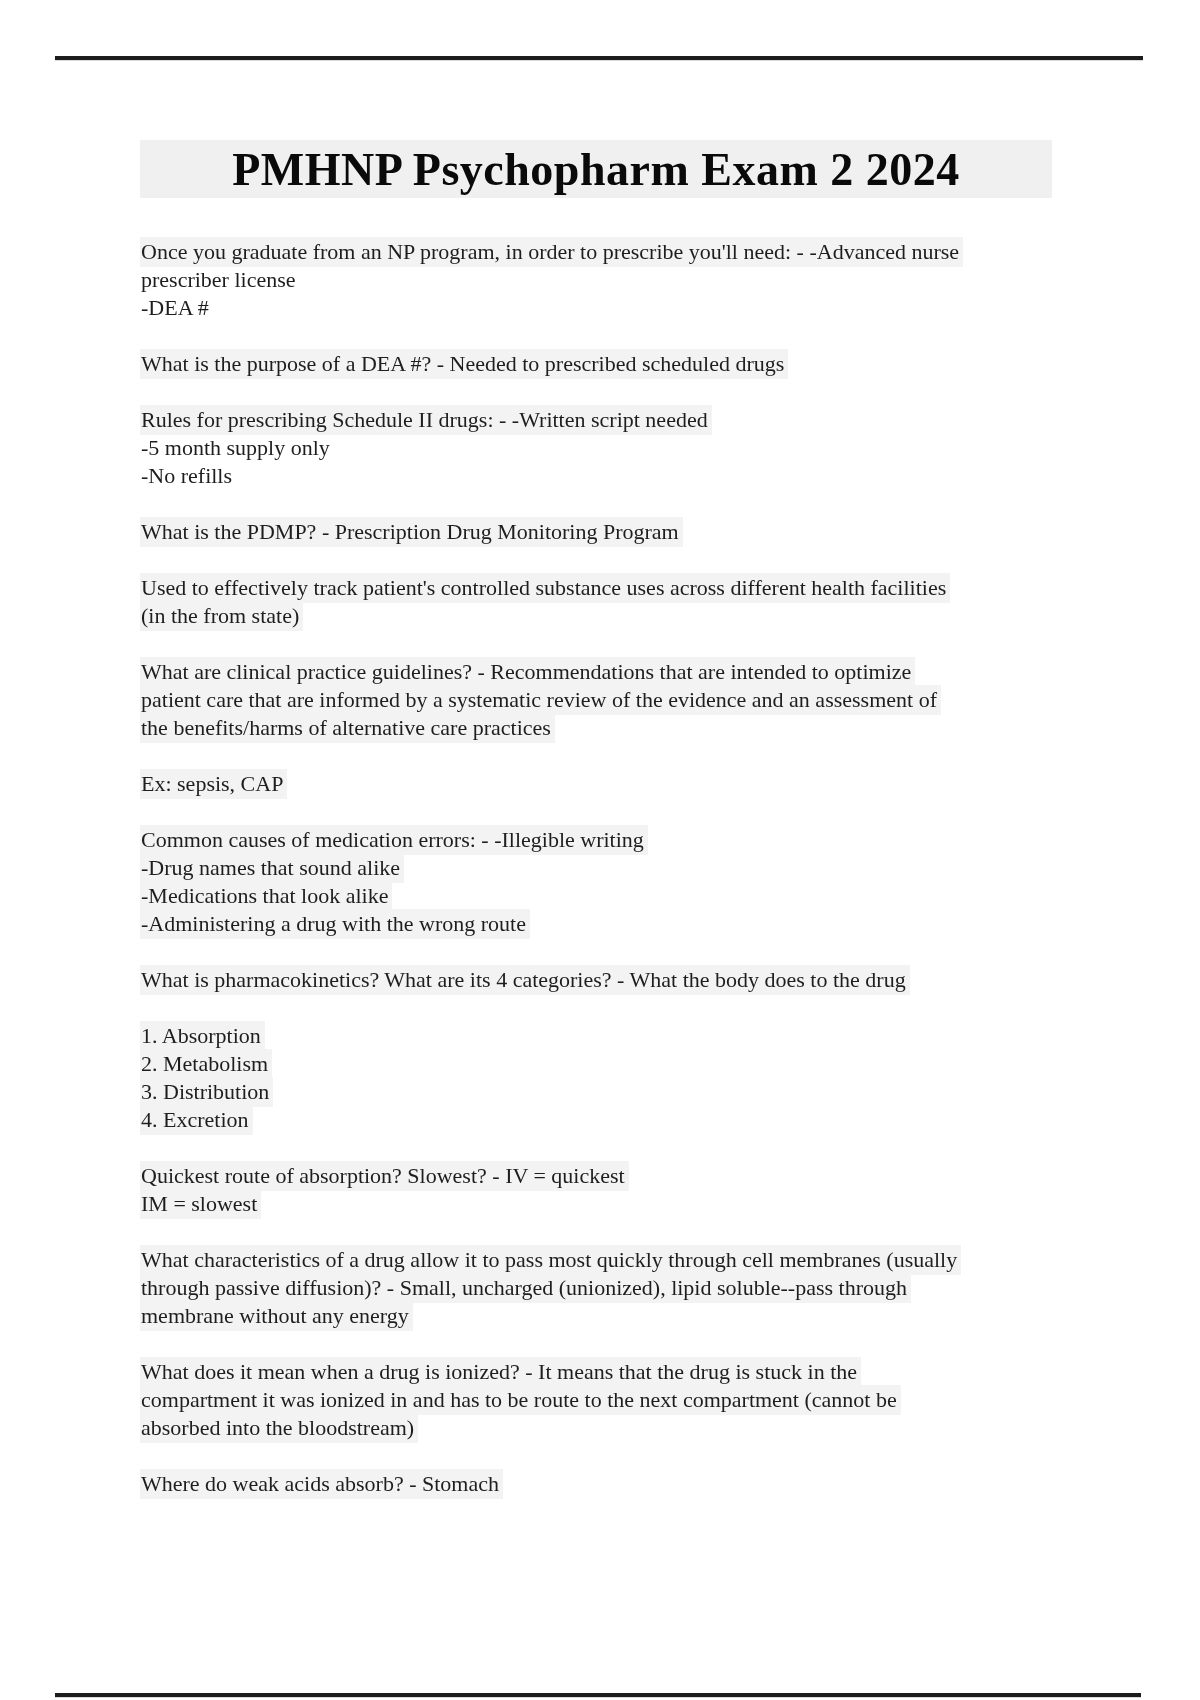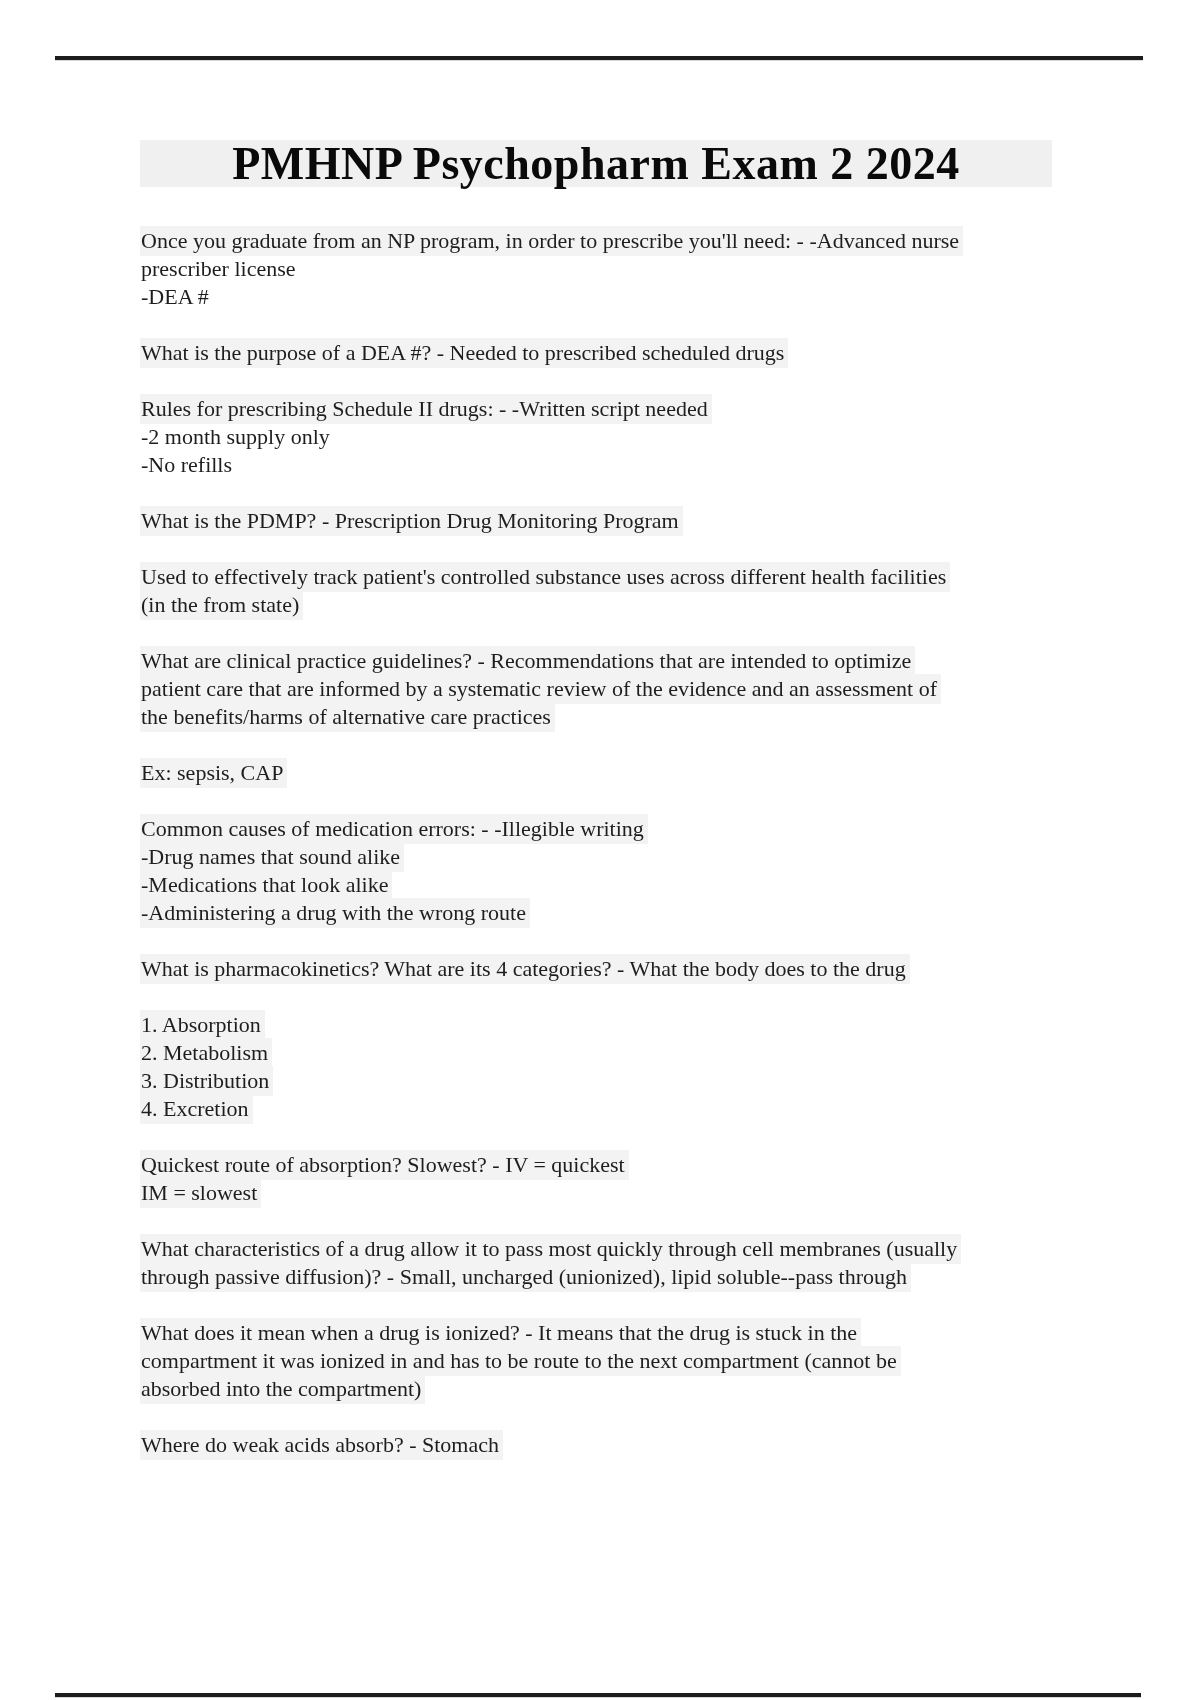--- a/index.html
+++ b/index.html
@@ -28,21 +28,21 @@
   .rule-bottom{left:55px;top:1693px;width:1086px;}
   .content{
     position:absolute;
     left:140px;
     top:140px;
     width:930px;
   }
   .title-band{
     background:var(--band);
     width:912px;
-    height:47px;
+    height:58px;
     display:flex;
     align-items:center;
     justify-content:center;
     margin-bottom:40px;
   }
   .title-band h1{
     font-size:46px;
     font-weight:bold;
     letter-spacing:0.5px;
     white-space:nowrap;
@@ -77,21 +77,21 @@
         <div class="para">
           <div class="line"><span class="hl">Once you graduate from an NP program, in order to prescribe you'll need: - -Advanced nurse</span></div>
           <div class="line"><span class="">prescriber license</span></div>
           <div class="line"><span class="">-DEA #</span></div>
         </div>
         <div class="para">
           <div class="line"><span class="hl">What is the purpose of a DEA #? - Needed to prescribed scheduled drugs</span></div>
         </div>
         <div class="para">
           <div class="line"><span class="hl">Rules for prescribing Schedule II drugs: - -Written script needed</span></div>
-          <div class="line"><span class="">-2 month supply only</span></div>
+          <div class="line"><span class="">-5 month supply only</span></div>
           <div class="line"><span class="">-No refills</span></div>
         </div>
         <div class="para">
           <div class="line"><span class="hl">What is the PDMP? - Prescription Drug Monitoring Program</span></div>
         </div>
         <div class="para">
           <div class="line"><span class="hl">Used to effectively track patient's controlled substance uses across different health facilities</span></div>
           <div class="line"><span class="hl">(in the from state)</span></div>
         </div>
         <div class="para">
@@ -117,25 +117,26 @@
           <div class="line"><span class="hl">3. Distribution</span></div>
           <div class="line"><span class="hl">4. Excretion</span></div>
         </div>
         <div class="para">
           <div class="line"><span class="hl">Quickest route of absorption? Slowest? - IV = quickest</span></div>
           <div class="line"><span class="hl">IM = slowest</span></div>
         </div>
         <div class="para">
           <div class="line"><span class="hl">What characteristics of a drug allow it to pass most quickly through cell membranes (usually</span></div>
           <div class="line"><span class="hl">through passive diffusion)? - Small, uncharged (unionized), lipid soluble--pass through</span></div>
+          <div class="line"><span class="hl">membrane without any energy</span></div>
         </div>
         <div class="para">
           <div class="line"><span class="hl">What does it mean when a drug is ionized? - It means that the drug is stuck in the</span></div>
           <div class="line"><span class="hl">compartment it was ionized in and has to be route to the next compartment (cannot be</span></div>
-          <div class="line"><span class="hl">absorbed into the compartment)</span></div>
+          <div class="line"><span class="hl">absorbed into the bloodstream)</span></div>
         </div>
         <div class="para">
           <div class="line"><span class="hl">Where do weak acids absorb? - Stomach</span></div>
         </div>
       </div>
   </div>
 
   <div class="rule rule-bottom"></div>
 </div>
 

